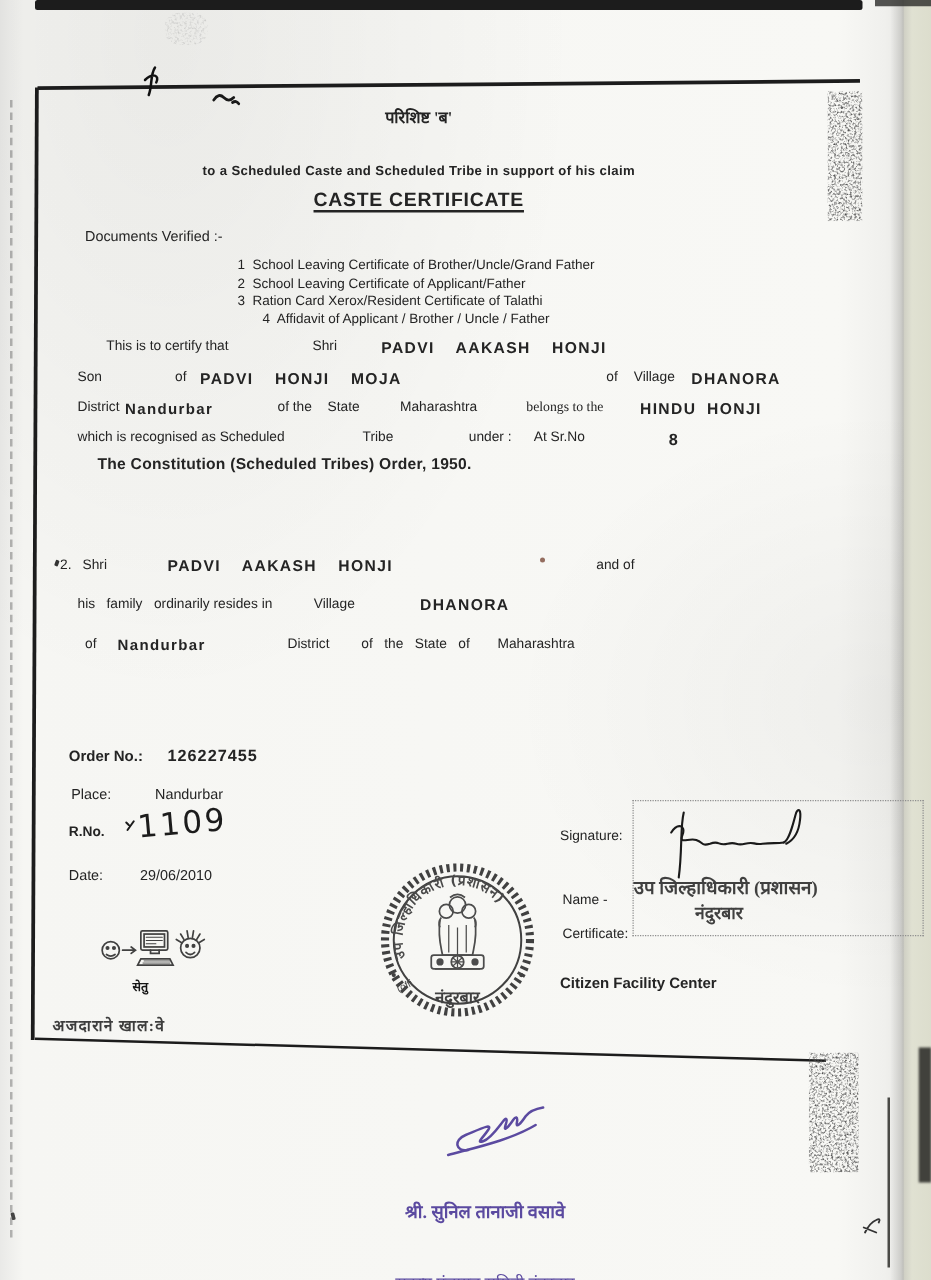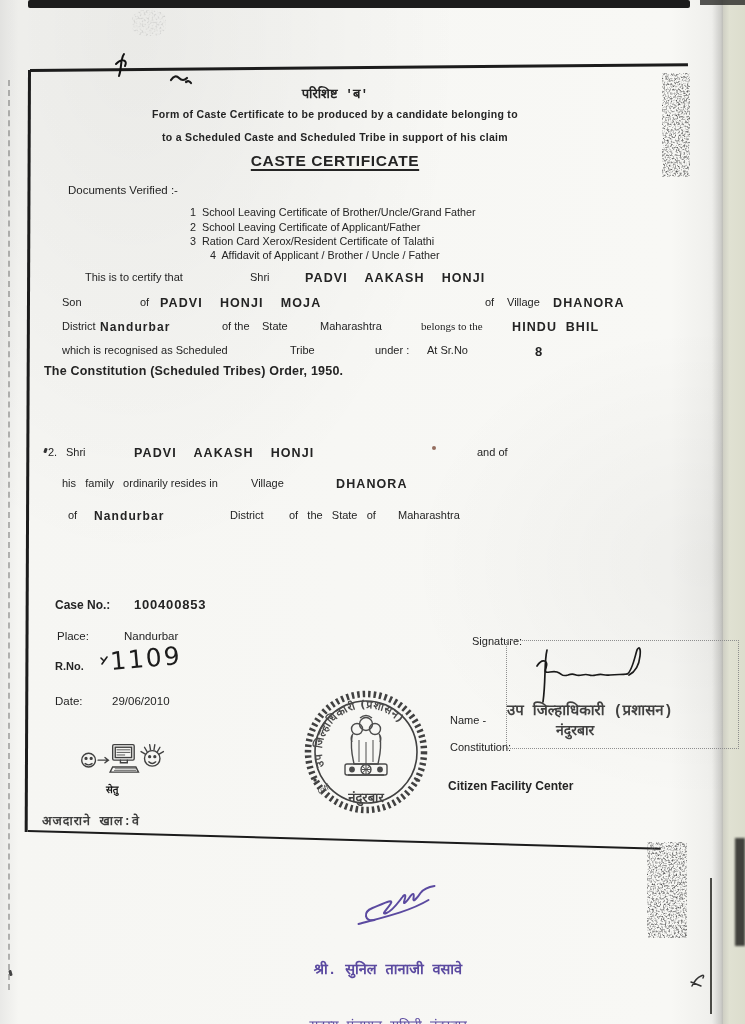--- a/index.html
+++ b/index.html
@@ -10,21 +10,21 @@
       linear-gradient(90deg,#e9e9e7 0,#f6f6f3 2.5%,#f8f8f5 90%,#f0f0ed 95%,#e6e6e2 97.5%,#f2f2ef 100%),
       #f6f6f3;
     font-family:"Liberation Sans","DejaVu Sans",sans-serif;color:#242424;}
   .abs{position:absolute;white-space:pre;}
   .t{font-size:11px;}
   .b{font-weight:bold;}
   .name{font-weight:bold;font-size:12.5px;letter-spacing:1.1px;word-spacing:4px;}
   .line span{position:absolute;top:0;white-space:pre;}
   .line{position:absolute;left:0;top:0;width:668px;height:16px;}
   .hdr{position:absolute;left:25px;width:620px;text-align:center;}
-  .devan{font-family:Liberation Mono, monospace;}
+  .devan{font-family:Liberation Serif, serif;}
   .blur1{filter:blur(0.35px);opacity:.82;}
   .purple{color:#5b4aa0;}
   .dottedbox{position:absolute;border:1.5px dotted #8e8e8e;}
   .frameline{position:absolute;background:#1c1c1c;}
   .noise{position:absolute;overflow:hidden;}
   svg{display:block;}
 </style>
 </head>
 <body>
 
@@ -59,21 +59,20 @@
   <div class="frameline" style="left:28px;top:70px;width:2.5px;height:762px;transform:rotate(0.25deg);transform-origin:top center;"></div>
   <div class="frameline" style="left:28px;top:830px;width:633px;height:2px;transform:rotate(1.6deg);transform-origin:left center;"></div>
   <svg class="abs" style="left:110px;top:52px;" width="28" height="26" viewBox="0 0 28 26">
     <path d="M14 2 C10 8 12 16 9 24 M6 12 C12 6 18 8 15 14" stroke="#111" stroke-width="2" fill="none" stroke-linecap="round"></path>
   </svg>
   <svg class="abs" style="left:168px;top:70px;" width="26" height="16" viewBox="0 0 26 16">
     <path d="M3 10 q4 -6 8 -2 q4 4 8 0 M18 12 q3 -2 5 1" stroke="#1a1a1a" stroke-width="2.2" fill="none" stroke-linecap="round"></path>
   </svg>
 
   <div class="hdr b devan" style="top:84px;font-size:13px;">परिशिष्ट  'ब'</div>
-  <div class="hdr b" style="top:108px;font-size:10.5px;letter-spacing:0.3px;">Form of Caste Certificate to be produced by a candidate belonging to</div>
   <div class="hdr b" style="top:131px;font-size:10.5px;letter-spacing:0.3px;">to a Scheduled Caste and Scheduled Tribe in support of his claim</div>
   <div class="hdr b" style="top:152px;font-size:15.5px;letter-spacing:0.6px;text-decoration:underline;text-underline-offset:3px;text-decoration-thickness:2px;">CASTE CERTIFICATE</div>
 
   <div class="abs t" style="left:68px;top:184px;font-size:11.5px;">Documents Verified :-</div>
   <div class="abs t" style="left:190px;top:206px;font-size:10.8px;">1  School Leaving Certificate of Brother/Uncle/Grand Father</div>
   <div class="abs t" style="left:190px;top:220.5px;font-size:10.8px;">2  School Leaving Certificate of Applicant/Father</div>
   <div class="abs t" style="left:190px;top:235px;font-size:10.8px;">3  Ration Card Xerox/Resident Certificate of Talathi</div>
   <div class="abs t" style="left:190px;top:249px;font-size:10.8px;margin-left:20px;">4  Affidavit of Applicant / Brother / Uncle / Father</div>
 
   <div class="line" style="top:271px;">
@@ -89,75 +88,75 @@
     <span class="t" style="left:507px;">Village</span>
     <span class="name" style="left:553px;">DHANORA</span>
   </div>
   <div class="line" style="top:320px;">
     <span class="t" style="left:62px;">District</span>
     <span class="name" style="left:100px;font-size:12px;">Nandurbar</span>
     <span class="t" style="left:222px;">of the</span>
     <span class="t" style="left:262px;">State</span>
     <span class="t" style="left:320px;">Maharashtra</span>
     <span class="t" style="left:421px;font-family:Liberation Serif, serif;">belongs to the</span>
-    <span class="name" style="left:512px;">HINDU BHIL</span>
+    <span class="name" style="left:512px;">HINDU HONJI</span>
   </div>
   <div class="line" style="top:344px;text-align:right;">
     <span class="t" style="left:62px;">which is recognised as Scheduled</span>
     <span class="t" style="left:290px;">Tribe</span>
     <span class="t" style="left:375px;">under :</span>
     <span class="t" style="left:427px;">At Sr.No</span>
     <span class="b" style="left:535px;font-size:13px;">8</span>
   </div>
-  <div class="abs b" style="left:44px;top:364px;font-size:12.5px;letter-spacing:0.2px;">The Constitution (Scheduled Tribes) Order, 1950.</div>
+  <div class="abs b" style="left:78px;top:364px;font-size:12.5px;letter-spacing:0.2px;">The Constitution (Scheduled Tribes) Order, 1950.</div>
 
   <div class="line" style="top:446px;">
     <span class="t" style="left:48px;">2.</span>
     <span class="t" style="left:66px;">Shri</span>
     <span class="name" style="left:134px;">PADVI  AAKASH  HONJI</span>
     <span class="t" style="left:477px;">and of</span>
   </div>
   <div class="line" style="top:477px;">
     <span class="t" style="left:62px;">his   family   ordinarily resides in</span>
     <span class="t" style="left:251px;">Village</span>
     <span class="name" style="left:336px;">DHANORA</span>
   </div>
   <div class="line" style="top:509px;">
     <span class="t" style="left:68px;">of</span>
     <span class="name" style="left:94px;font-size:12px;">Nandurbar</span>
     <span class="t" style="left:230px;">District</span>
     <span class="t" style="left:289px;">of   the   State   of</span>
     <span class="t" style="left:398px;">Maharashtra</span>
   </div>
 
-  <div class="abs b" style="left:55px;top:598px;font-size:12px;">Case No.:</div>
-  <div class="abs b" style="left:134px;top:597px;font-size:13px;letter-spacing:0.8px;">100400853</div>
+  <div class="abs b" style="left:55px;top:598px;font-size:12px;">Order No.:</div>
+  <div class="abs b" style="left:134px;top:597px;font-size:13px;letter-spacing:0.8px;">126227455</div>
   <div class="abs t" style="left:57px;top:630px;font-size:11.5px;">Place:</div>
   <div class="abs t" style="left:124px;top:630px;font-size:11.5px;">Nandurbar</div>
   <div class="abs b" style="left:55px;top:660px;font-size:11px;">R.No.</div>
   <div class="abs" style="left:110px;top:644px;font-size:25px;color:#1c1c1c;transform:rotate(-5deg);letter-spacing:2px;font-family:'DejaVu Sans',sans-serif;">1109</div>
   <svg class="abs" style="left:99px;top:655px;" width="14" height="12" viewBox="0 0 14 12">
       <path d="M3 9 L8 2 M2 3 l2 2" stroke="#1c1c1c" stroke-width="1.6" fill="none" stroke-linecap="round"></path>
     </svg>
   <div class="abs t" style="left:55px;top:695px;font-size:11.5px;">Date:</div>
   <div class="abs t" style="left:112px;top:695px;font-size:11.5px;">29/06/2010</div>
 
-  <div class="abs t" style="left:448px;top:635px;margin-left:24px;">Signature:</div>
+  <div class="abs t" style="left:448px;top:663px;">Signature:</div>
   <div class="dottedbox" style="left:506px;top:640px;width:231px;height:107px;"></div>
   <svg class="abs" style="left:533px;top:644px;" width="122" height="66" viewBox="0 0 122 66">
     <g stroke="#1a1a1a" stroke-width="1.7" fill="none" stroke-linecap="round">
       <path d="M14 6 C11 18 13 36 10 58"></path>
       <path d="M4 22 C9 14 16 16 13 24 C10 32 18 26 24 28 C30 30 28 33 35 31 C43 28 41 33 49 31 C57 29 55 33 63 31 C71 29 69 32 77 31 C85 30 88 31 94 30"></path>
       <path d="M94 30 C99 28 102 12 104 6 C106 2 108 4 107 12 C106 22 102 28 96 31"></path>
     </g>
   </svg>
   <div class="abs b devan blur1" style="left:507px;top:699px;font-size:15px;color:#191919;">उप जिल्हाधिकारी (प्रशासन)</div>
   <div class="abs b devan blur1" style="left:556px;top:720px;font-size:14px;color:#191919;">नंदुरबार</div>
   <div class="abs t" style="left:450px;top:714px;">Name -</div>
-  <div class="abs t" style="left:450px;top:741px;">Constitution:</div>
+  <div class="abs t" style="left:450px;top:741px;">Certificate:</div>
   <div class="abs b" style="left:448px;top:779px;font-size:12px;">Citizen Facility Center</div>
 
   <svg class="abs" style="left:303px;top:688px;filter:blur(0.3px);opacity:0.9;" width="126" height="128" viewBox="0 0 126 128">
     <circle cx="63" cy="64" r="58" fill="none" stroke="#2e2e2e" stroke-width="6.5" stroke-dasharray="2.5 3"></circle>
     <circle cx="63" cy="64" r="51" fill="none" stroke="#2e2e2e" stroke-width="1.6"></circle>
     <defs>
         <path id="arcT" d="M22 80 A44 44 0 1 1 104 80" fill="none"></path>
       </defs>
     <text font-size="11" font-weight="bold" fill="#383838" letter-spacing="0.5" font-family="'DejaVu Sans',sans-serif">
       <textPath href="#arcT" startOffset="2">उप जिल्हाधिकारी (प्रशासन)</textPath>

